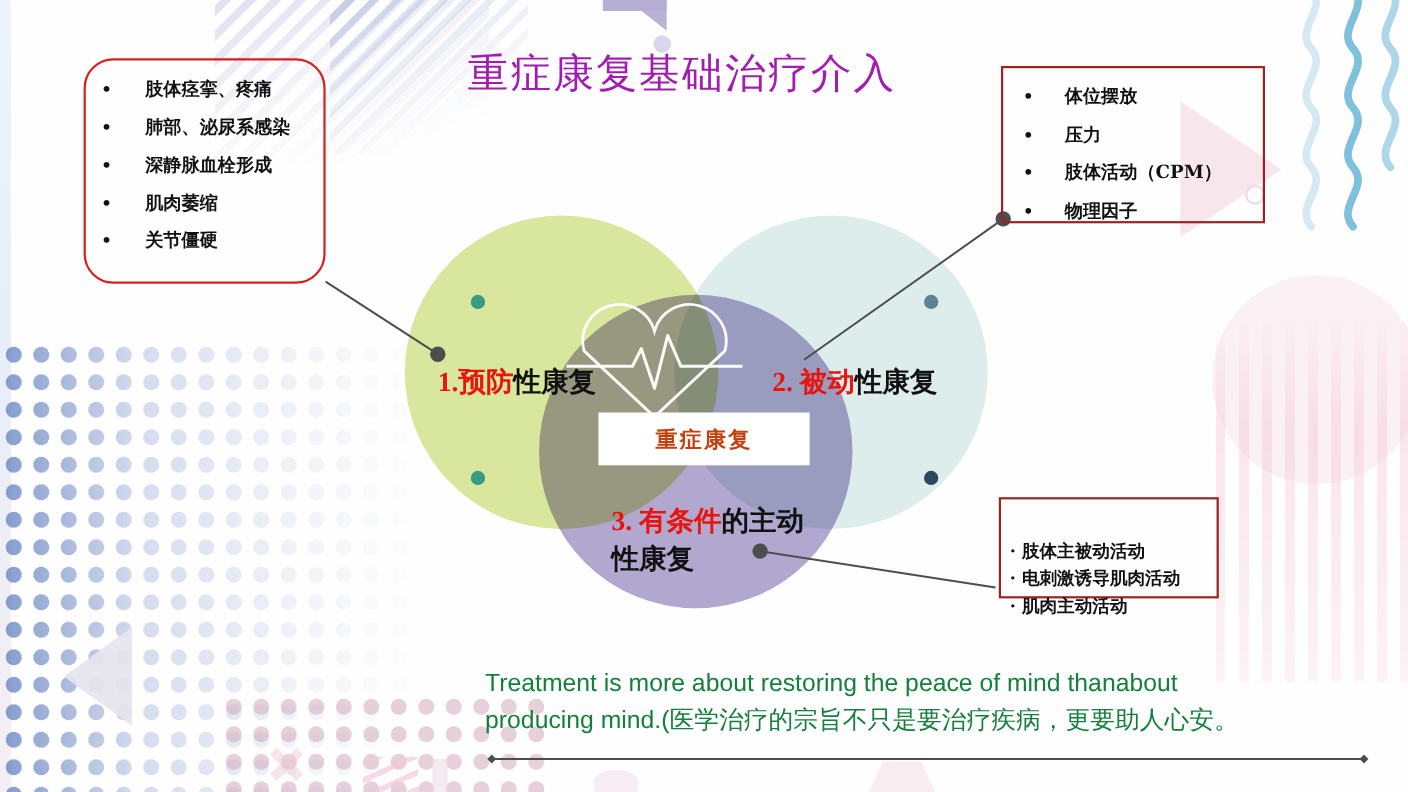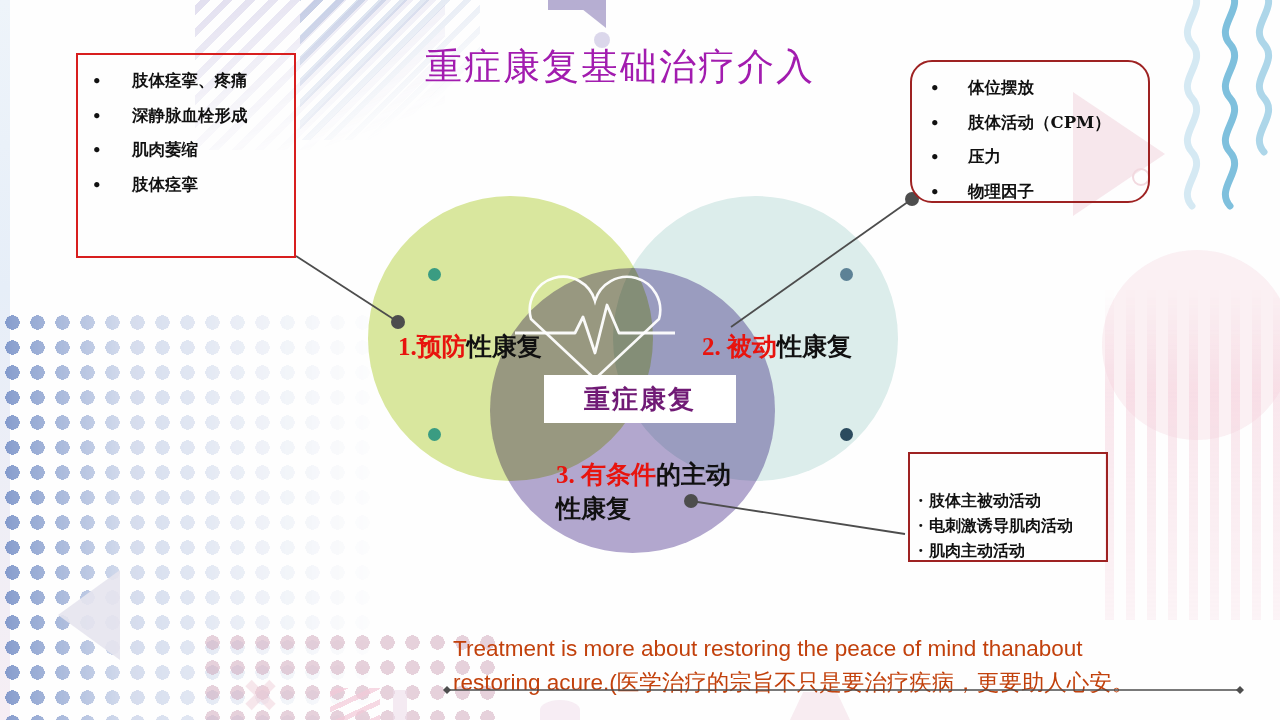--- a/index.html
+++ b/index.html
@@ -82,23 +82,23 @@
   .pink-slash{left:330px;top:688px;width:50px;height:32px;
     background:repeating-linear-gradient(-25deg,#f3c9d8 0 5px,transparent 5px 14px);opacity:.7;}
 
   
   .title{position:absolute;left:425px;top:42px;
     font-size:37px;color:#a21caf;letter-spacing:2px;white-space:nowrap;
     font-family:"DejaVu Sans","Liberation Sans",sans-serif;font-weight:400;}
 
   
   .box{position:absolute;border:2px solid #cf2020;background:transparent;box-sizing:border-box;}
-  .box.tl{left:76px;top:53px;width:220px;height:205px;border-color:#d81e1e;}
-  .box.tr{left:910px;top:60px;width:240px;height:143px;border-color:#9e2222;border-radius:22px;}
-  .box.br{left:908px;top:452px;width:200px;height:110px;border-color:#9e2222;}
+  .box.tl{left:76px;top:53px;width:220px;height:205px;border-color:#d81e1e;border-radius:27px;}
+  .box.tr{left:910px;top:60px;width:240px;height:143px;border-color:#9e2222;}
+  .box.br{left:908px;top:452px;width:200px;height:92px;border-color:#9e2222;}
 
   .bullet-list{list-style:none;margin:0;padding:0;}
   .box.tl .bullet-list{padding:9px 0 0 14px;}
   .box.tl .bullet-list li{
     font-size:16.5px;color:#111;font-weight:bold;line-height:33.5px;white-space:nowrap;
     font-family:"DejaVu Serif","Liberation Serif",serif;}
   .box.tl .bullet-list li:before{content:"•";display:inline-block;width:40px;font-size:15px;}
 
   .box.tr .bullet-list{padding:9px 0 0 18px;}
   .box.tr .bullet-list li{
@@ -123,36 +123,36 @@
 
   .venn-label{position:absolute;font-weight:bold;color:#111;
     font-family:Liberation Serif, serif;}
   .red{color:#e8140e;}
   .lbl1{left:398px;top:330px;font-size:25px;white-space:nowrap;}
   .lbl2{left:702px;top:330px;font-size:25px;white-space:nowrap;}
   .lbl3{left:556px;top:458px;font-size:25px;width:190px;line-height:34px;}
 
   .center-tag{position:absolute;left:544px;top:375px;width:192px;height:48px;
     background:#fff;display:flex;align-items:center;justify-content:center;}
-  .center-tag span{color:#701a75;font-size:26px;font-weight:bold;letter-spacing:2px;
+  .center-tag span{color:#c2410c;font-size:20px;font-weight:bold;letter-spacing:2px;
     font-family:Liberation Mono, monospace;}
 
   .vdot{position:absolute;border-radius:50%;}
   .vdot.g1{left:428px;top:268px;width:13px;height:13px;background:#3a9c82;}
   .vdot.g2{left:428px;top:428px;width:13px;height:13px;background:#3a9c82;}
   .vdot.b1{left:840px;top:268px;width:13px;height:13px;background:#5d8296;}
   .vdot.b2{left:840px;top:428px;width:13px;height:13px;background:#2b4a5e;}
 
   
   .conn{position:absolute;left:0;top:0;width:1280px;height:720px;}
 
   
-  .footer{position:absolute;left:441px;top:632px;width:800px;
-    font-size:22.5px;color:#c2410c;line-height:34px;
-    font-family:"Liberation Sans","DejaVu Sans",sans-serif;margin-left:12px;}
+  .footer{position:absolute;left:441px;top:604px;width:800px;
+    font-size:22.5px;color:#15803d;line-height:34px;
+    font-family:"Liberation Sans","DejaVu Sans",sans-serif;}
   .footer .ln{white-space:nowrap;}
 </style>
 </head>
 <body>
 
 <div class="slide">
 
   <div class="deco left-band"></div>
   <div class="deco diag-stripes"></div>
   <div class="deco diag-stripes2"></div>
@@ -223,46 +223,47 @@
     <circle cx="398" cy="322" r="7" fill="#4d4d4d"></circle>
     <line x1="731" y1="327" x2="912" y2="199" stroke="#4d4d4d" stroke-width="1.8"></line>
     <circle cx="912" cy="199" r="7" fill="#4d4d4d"></circle>
     <line x1="691" y1="501" x2="905" y2="534" stroke="#4d4d4d" stroke-width="1.8"></line>
     <circle cx="691" cy="501" r="7" fill="#4d4d4d"></circle>
   </svg>
 
   <div class="box tl">
     <ul class="bullet-list">
       <li>肢体痉挛、疼痛</li>
+      <li>肺部、泌尿系感染</li>
       <li>深静脉血栓形成</li>
       <li>肌肉萎缩</li>
-      <li>肢体痉挛</li>
+      <li>关节僵硬</li>
     </ul>
   </div>
 
   <div class="box tr">
     <ul class="bullet-list">
       <li>体位摆放</li>
+      <li>压力</li>
       <li>肢体活动（CPM）</li>
-      <li>压力</li>
       <li>物理因子</li>
     </ul>
   </div>
 
   <div class="box br">
     <ul class="bullet-list">
       <li>肢体主被动活动</li>
       <li>电刺激诱导肌肉活动</li>
       <li>肌肉主动活动</li>
     </ul>
   </div>
 
   <div class="footer">
     <div class="ln">Treatment is more about restoring the peace of mind thanabout</div>
-    <div class="ln">restoring acure.(医学治疗的宗旨不只是要治疗疾病，更要助人心安。</div>
+    <div class="ln">producing mind.(医学治疗的宗旨不只是要治疗疾病，更要助人心安。</div>
   </div>
 
   <svg class="conn">
     <line x1="447" y1="690" x2="1238" y2="690" stroke="#4d4d4d" stroke-width="1.6"></line>
     <polygon points="443,690 447,686 451,690 447,694" fill="#4d4d4d"></polygon>
     <polygon points="1236,690 1240,686 1244,690 1240,694" fill="#4d4d4d"></polygon>
   </svg>
 
 </div>
 

